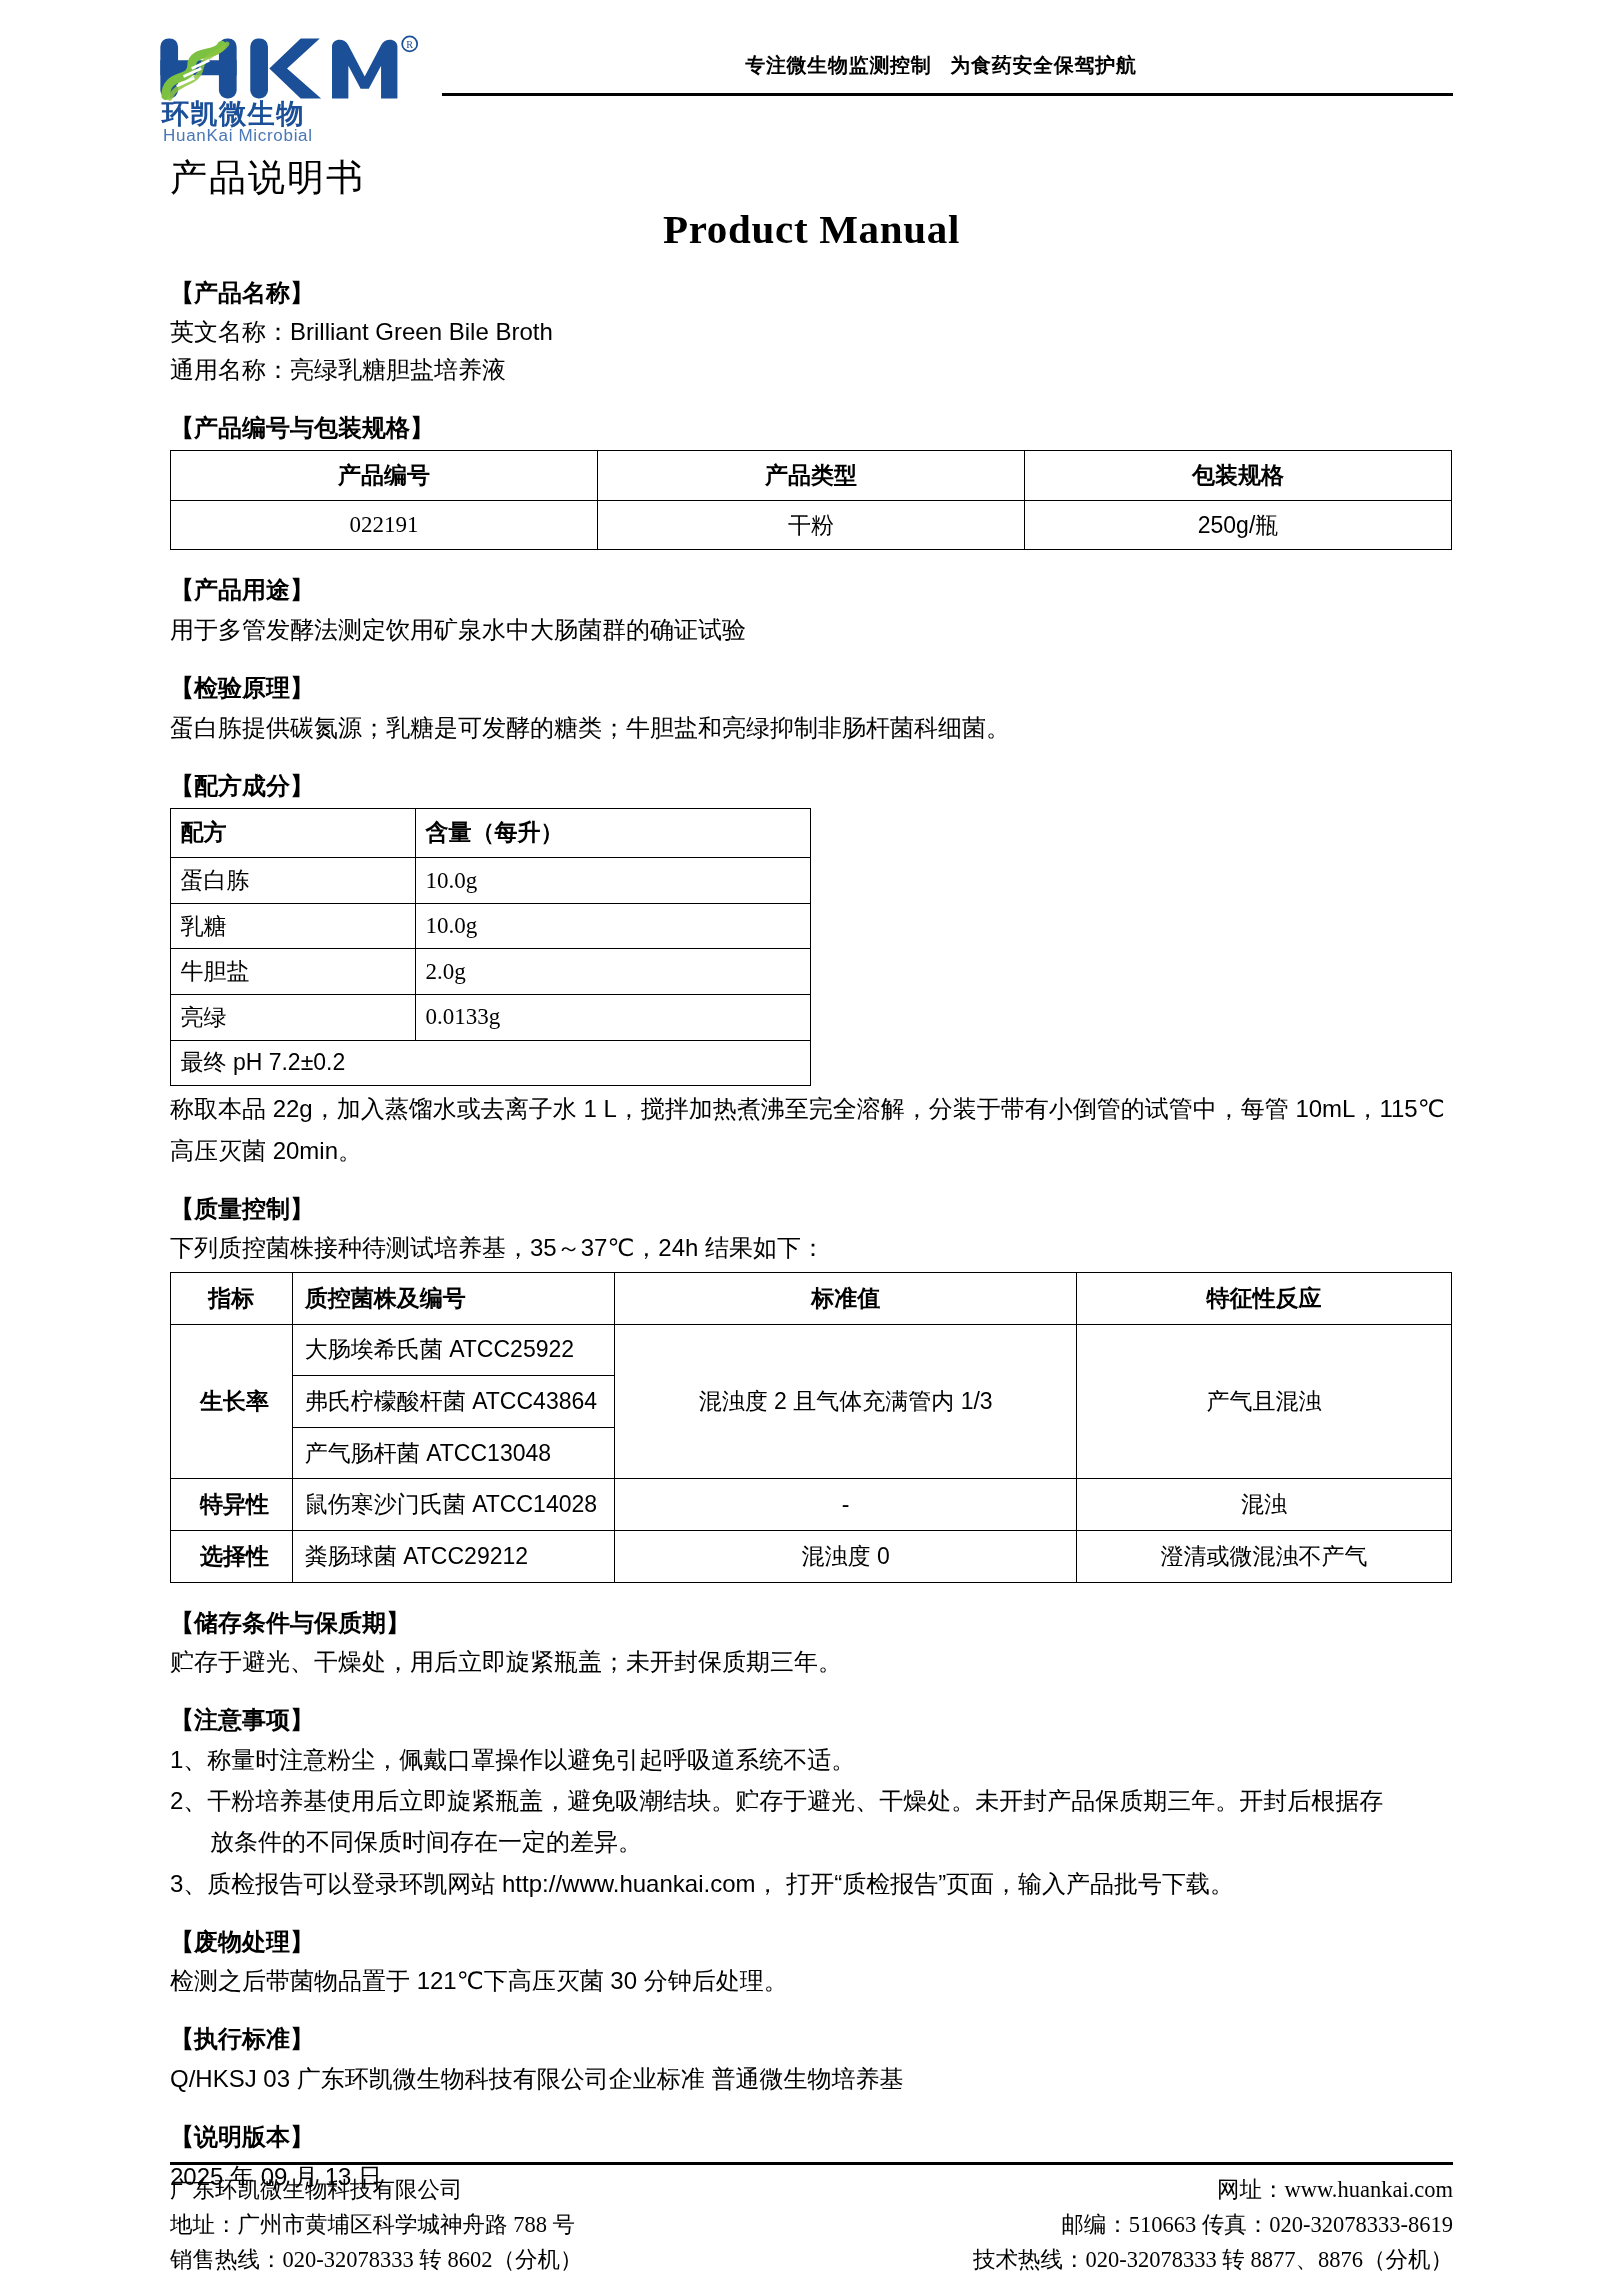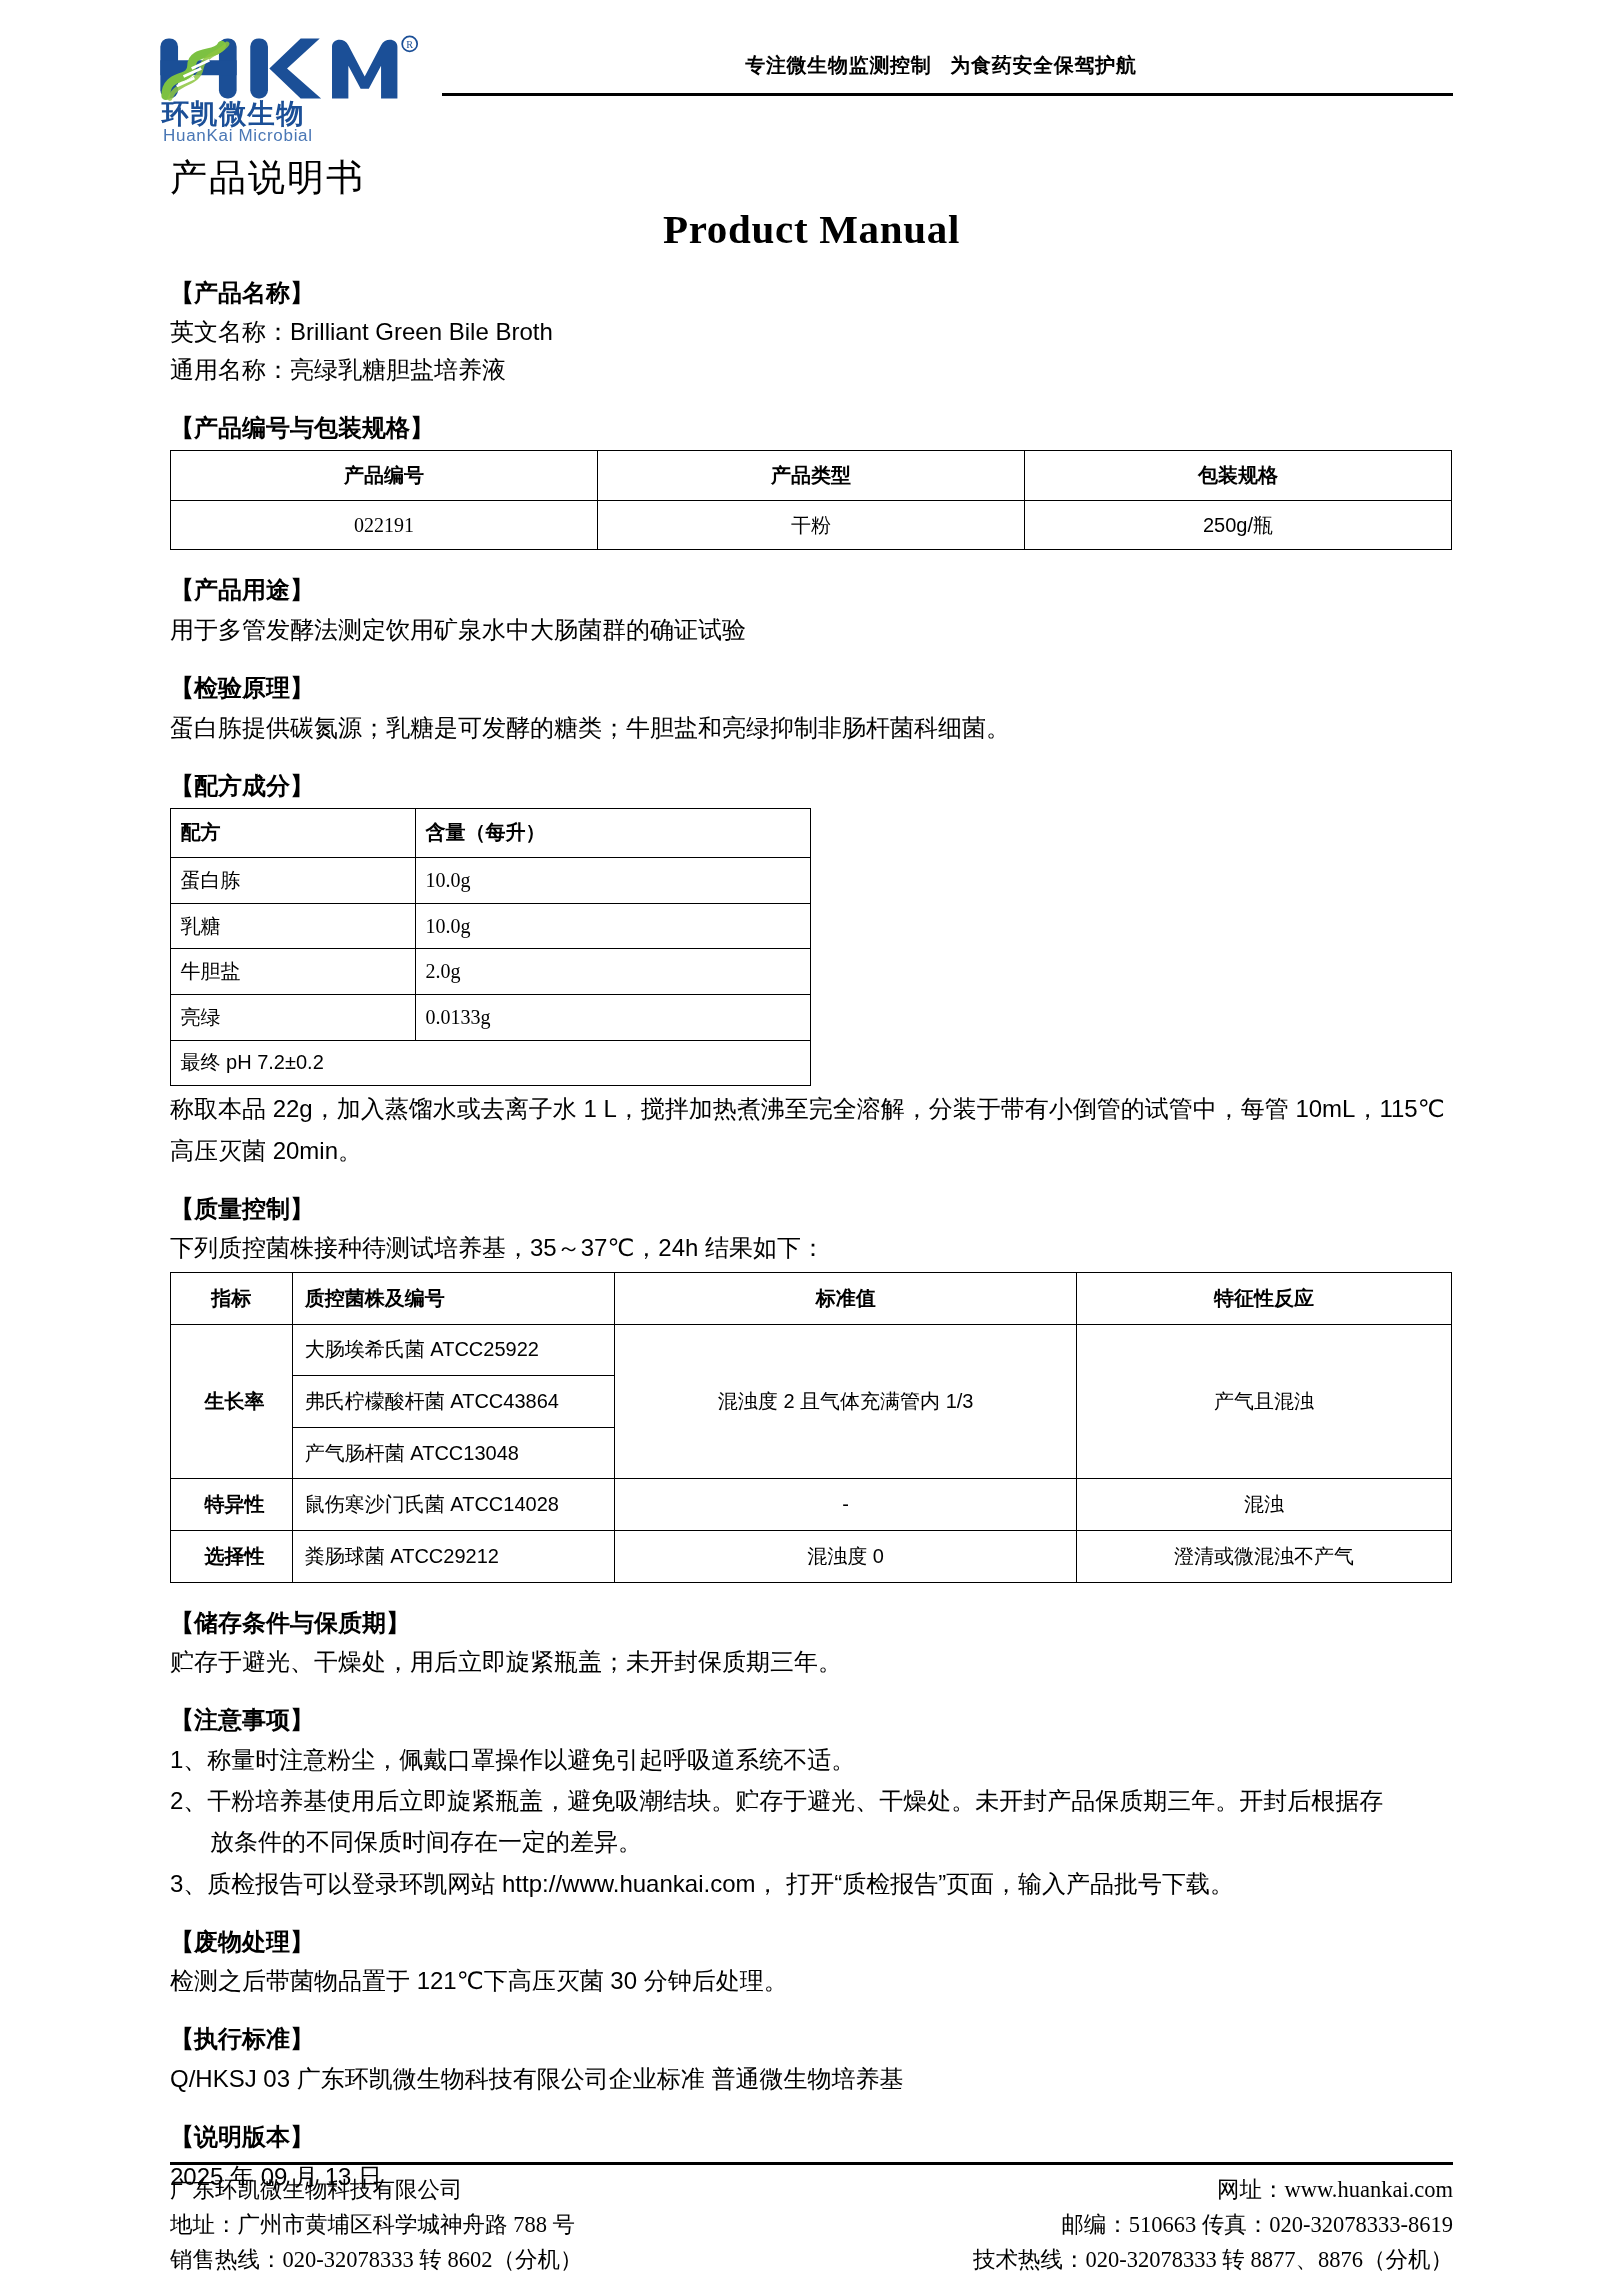--- a/index.html
+++ b/index.html
@@ -103,21 +103,21 @@
   .serif { font-family: "Liberation Serif", "DejaVu Serif", serif; }
 
   
   table {
     border-collapse: collapse;
     margin: 5.5px 0 4.1px 0;
   }
   table td, table th {
     border: 1.4px solid #000;
     padding: 6.8px 9.5px;
-    font-size: 20px;
+    font-size: 23px;
     font-weight: normal;
     vertical-align: middle;
   }
 
   
   .tbl-spec { width: 1282px; }
   .tbl-spec th {
     font-weight: bold;
     text-align: center;
     height: 35px;

